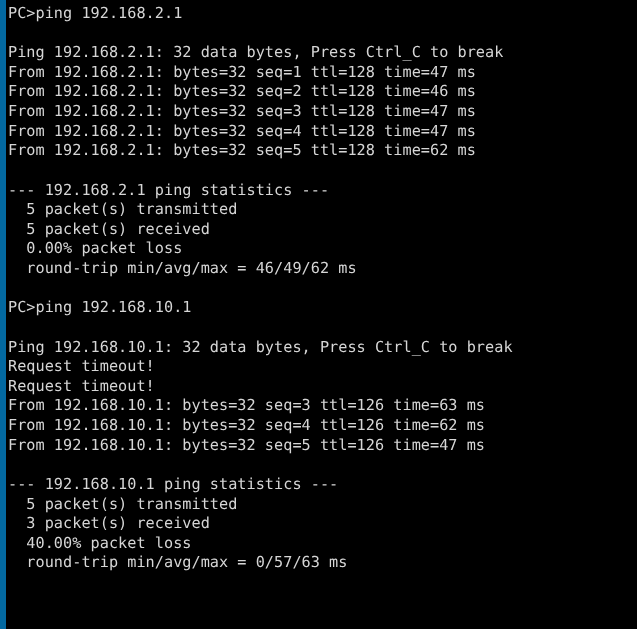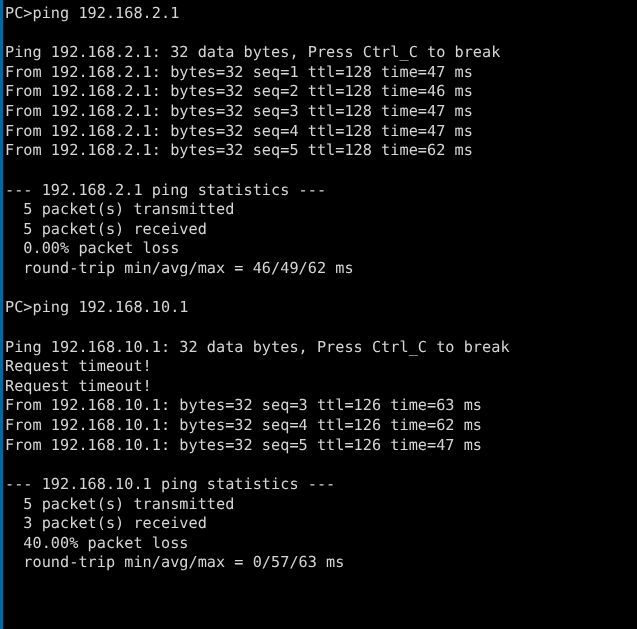--- a/index.html
+++ b/index.html
@@ -11,21 +11,21 @@
     width: 637px;
     height: 629px;
     overflow: hidden;
   }
   #terminal {
     position: relative;
     width: 637px;
     height: 629px;
     background: #000000;
     box-sizing: border-box;
-    border-left: 3px solid #0369a1;
+    border-left: 6px solid #0369a1;
     overflow: hidden;
   }
   #console-output {
     position: absolute;
     left: 2px;
     top: 4px;
     width: 635px;
     margin: 0;
     padding: 0;
     font-family: "DejaVu Sans Mono", "Liberation Mono", monospace;

